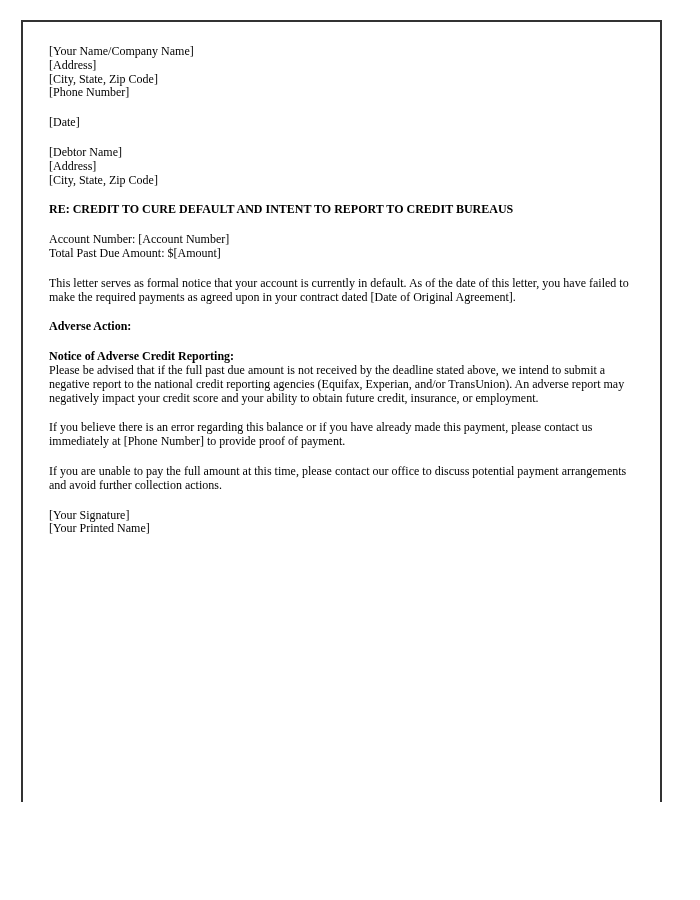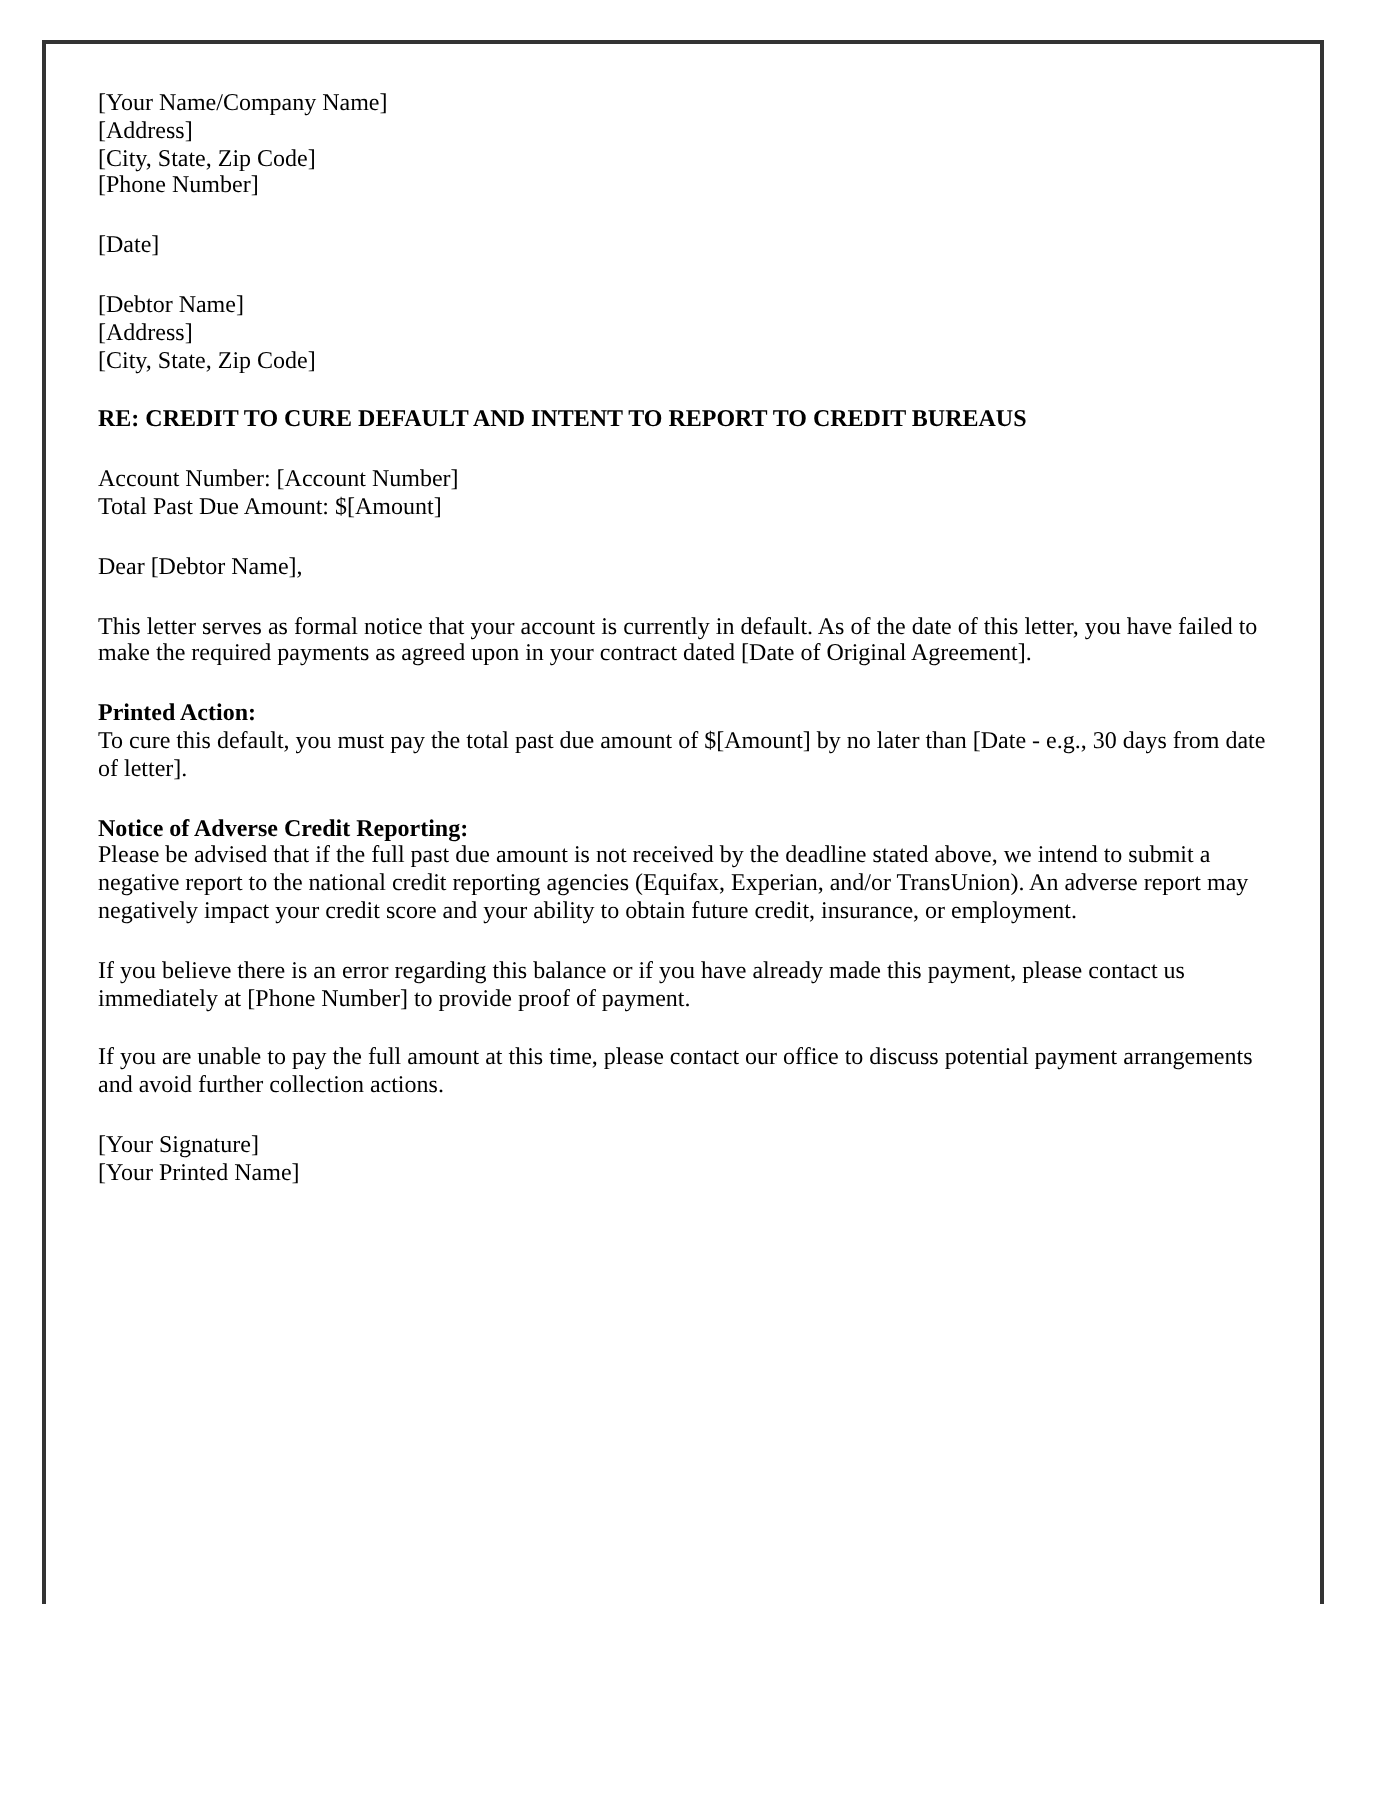--- a/index.html
+++ b/index.html
@@ -63,27 +63,25 @@
     <span>[City, State, Zip Code]</span>
   </p>
 
   <p class="subject">RE: CREDIT TO CURE DEFAULT AND INTENT TO REPORT TO CREDIT BUREAUS</p>
 
   <p>
     <span>Account Number: [Account Number]</span><br>
     <span>Total Past Due Amount: $[Amount]</span>
   </p>
 
-  <p>Dear [Debtor Name],</p>
 
   <p>This letter serves as formal notice that your account is currently in default. As of the date of this letter, you have failed to make the required payments as agreed upon in your contract dated [Date of Original Agreement].</p>
 
   <p>
-    <span class="section-heading">Printed Action:</span><br>
-    <span>To cure this default, you must pay the total past due amount of $[Amount] by no later than [Date - e.g., 30 days from date of letter].</span>
+    <span class="section-heading">Adverse Action:</span><br>
   </p>
 
   <p>
     <span class="section-heading">Notice of Adverse Credit Reporting:</span><br>
     <span>Please be advised that if the full past due amount is not received by the deadline stated above, we intend to submit a negative report to the national credit reporting agencies (Equifax, Experian, and/or TransUnion). An adverse report may negatively impact your credit score and your ability to obtain future credit, insurance, or employment.</span>
   </p>
 
   <p>If you believe there is an error regarding this balance or if you have already made this payment, please contact us immediately at [Phone Number] to provide proof of payment.</p>
 
   <p>If you are unable to pay the full amount at this time, please contact our office to discuss potential payment arrangements and avoid further collection actions.</p>

